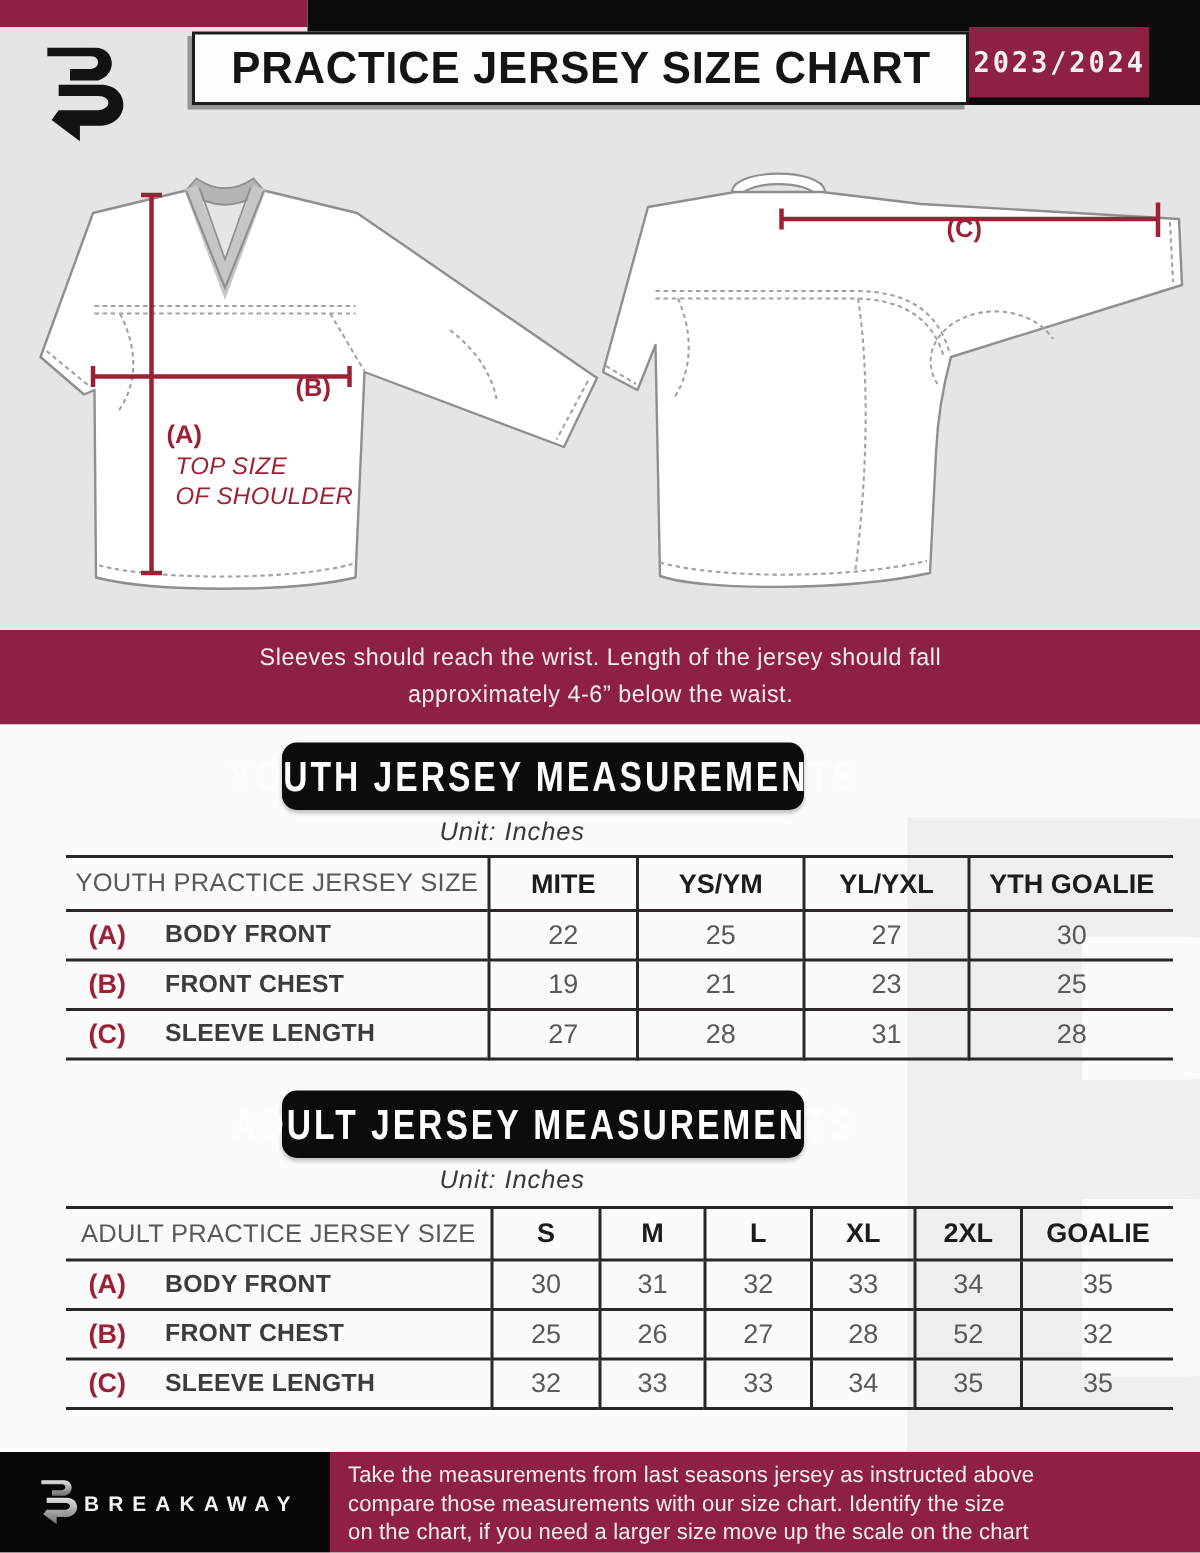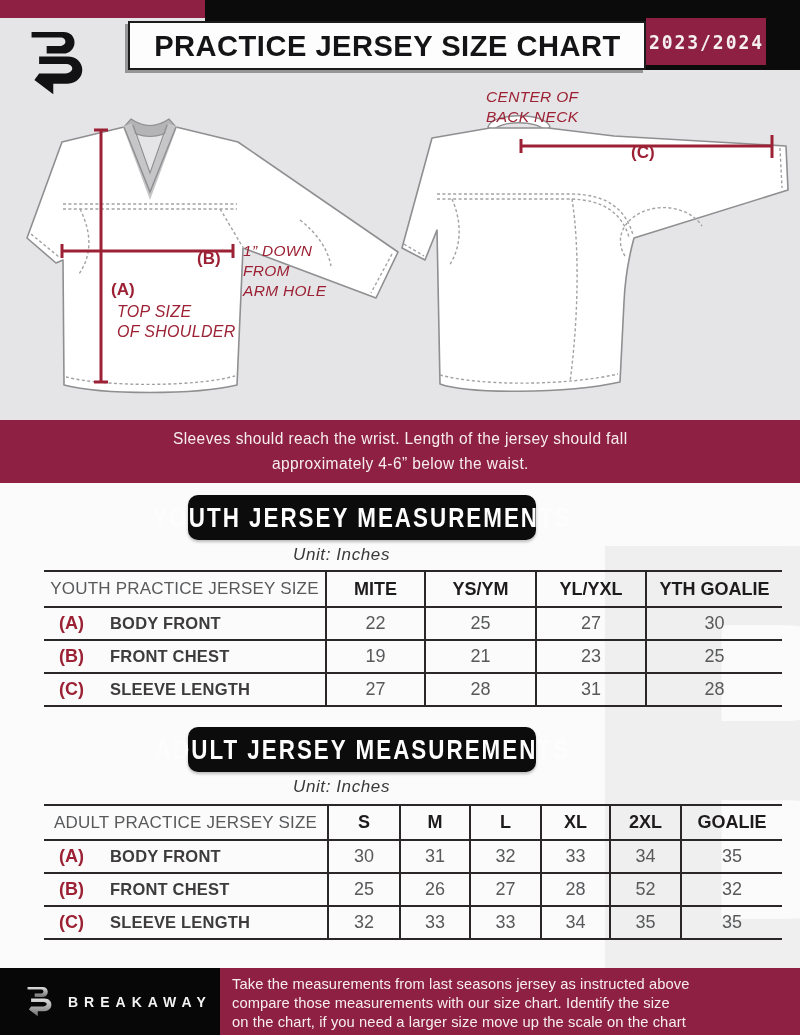--- a/index.html
+++ b/index.html
@@ -56,21 +56,21 @@
   .th-size { color:#1E1B1C; font-size:18px; font-weight:bold; }
   .cell-label { justify-content:flex-start; padding-left:15px; }
   .rkey { color:#9C2134; font-size:18px; font-weight:bold; }
   .rlabel { color:#3D3B3C; font-size:16.5px; font-weight:600; margin-left:26px; letter-spacing:.2px; }
   .val { color:#58595B; font-size:18px; }
 
   
   .footer { position:absolute; left:0; top:968px; width:800px; height:67px; background:#8E2043; }
   .footer-black { position:absolute; left:0; top:0; width:220px; height:67px; background:#070708;
                   display:flex; align-items:center; }
-  .footer-brand { color:#F2F2F2; font-size:14px; font-weight:bold; letter-spacing:6px; margin-left:12px; }
+  .footer-brand { color:#F2F2F2; font-size:14px; font-weight:bold; letter-spacing:6px; }
   .footer-text { position:absolute; left:232px; top:6px; width:560px; color:#F7EDF0; font-size:15px;
                  font-weight:400; line-height:1.28; letter-spacing:.1px; }
   .footer-text div { white-space:nowrap; transform:scaleX(.98); transform-origin:left; }
 </style>
 </head>
 <body>
 
 <div id="page">
 
   <div class="hdr-black"></div>
@@ -140,31 +140,22 @@
         <line x1="94" y1="312" x2="108" y2="312"></line>
         <line x1="62" y1="181" x2="233" y2="181"></line>
         <line x1="62" y1="174" x2="62" y2="188"></line>
         <line x1="233" y1="174" x2="233" y2="188"></line>
         <line x1="521" y1="76" x2="772" y2="76"></line>
         <line x1="521" y1="69" x2="521" y2="83"></line>
         <line x1="772" y1="65" x2="772" y2="88"></line>
       </g>
     </svg>
 
-    <div class="dlabel ditalic" style="left:486px; top:17px;">
-      <div>CENTER OF</div>
-      <div>BACK NECK</div>
-    </div>
     <div class="dlabel dkey" style="left:631px; top:73px;">(C)</div>
     <div class="dlabel dkey" style="left:197px; top:179px;">(B)</div>
-    <div class="dlabel ditalic" style="left:243px; top:171px;">
-      <div>1” DOWN</div>
-      <div>FROM</div>
-      <div>ARM HOLE</div>
-    </div>
     <div class="dlabel dkey" style="left:111px; top:210px;">(A)</div>
     <div class="dlabel ditalic" style="left:117px; top:232px; font-size:16px;">
       <div>TOP SIZE</div>
       <div>OF SHOULDER</div>
     </div>
   </div>
 
   <div class="note">
     <div>Sleeves should reach the wrist. Length of the jersey should fall</div>
     <div>approximately 4-6” below the waist.</div>

